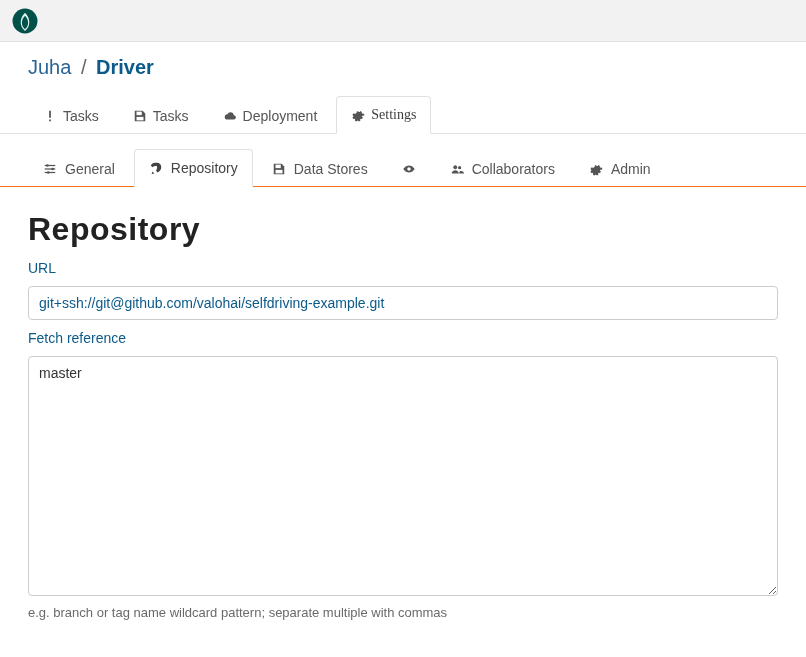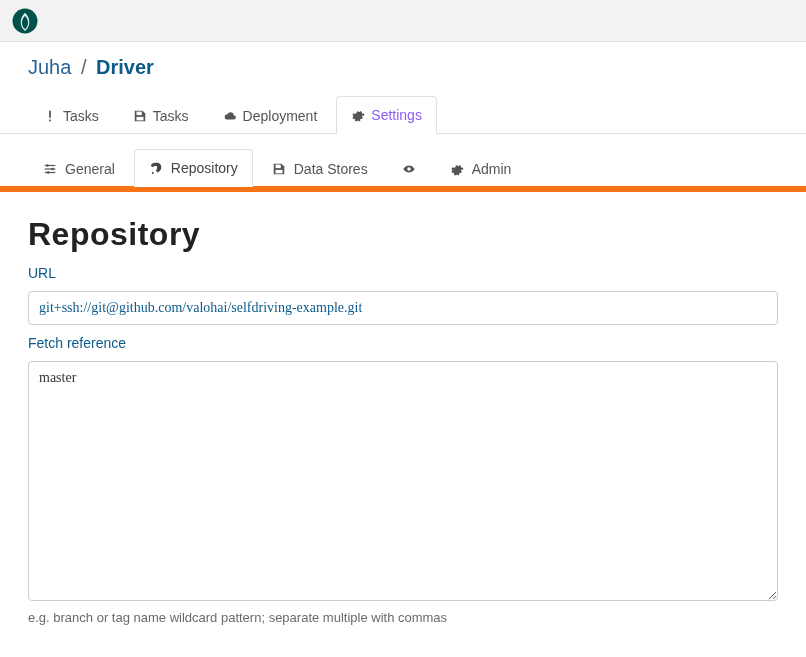--- a/index.html
+++ b/index.html
@@ -51,26 +51,27 @@
     margin-right: 4px;
     position: relative;
     bottom: -1px;
     font-size: 14px;
   }
   .tab.active {
     border: 1px solid #e0e0e0;
     border-bottom: 1px solid #fff;
     background: #fff;
     border-radius: 4px 4px 0 0;
-    color: #8b5cf6;
+    color: #404040;
+    font-family: Liberation Serif, serif;
   }
   .tab .icn { width: 14px; height: 14px; display: inline-flex; align-items: center; justify-content: center; color: #555; }
   .subtabs {
     display: flex;
-    border-bottom: 6px solid #f97316;
+    border-bottom: 1px solid #f97316;
     padding: 14px 28px 0 28px;
   }
   .subtab {
     display: inline-flex; align-items: center; gap: 8px;
     padding: 10px 14px;
     color: #555;
     cursor: pointer;
     border: 1px solid transparent;
     border-bottom: none;
     margin-right: 4px;
@@ -100,21 +101,21 @@
     font-size: 14px;
     margin: 10px 0;
   }
   .text-input {
     width: 100%;
     padding: 8px 10px;
     border: 1px solid #ccc;
     border-radius: 4px;
     font-size: 14px;
     color: #0b5a8a;
-    font-family: Liberation Serif, serif;
+    font-family: Liberation Sans, sans-serif;
   }
   .helper {
     color: #6a6a6a;
     font-size: 13px;
     margin: 6px 0 14px 0;
   }
   textarea.text-input {
     height: 240px;
     resize: both;
     color: #333;
@@ -210,20 +211,30 @@
     </span>
     <span>Data Stores</span>
   </div>
   <div class="subtab">
     <span class="icn">
       <svg viewBox="0 0 16 16" width="14" height="14" fill="currentColor">
           <path d="M8 4C4 4 1.5 8 1.5 8S4 12 8 12s6.5-4 6.5-4S12 4 8 4zm0 6a2 2 0 110-4 2 2 0 010 4z"></path>
         </svg>
     </span>
   </div>
+  <div class="subtab">
+    <span class="icn">
+      <svg viewBox="0 0 16 16" width="14" height="14" fill="currentColor">
+          <circle cx="6" cy="6" r="2.2"></circle>
+          <circle cx="11" cy="6.5" r="1.8"></circle>
+          <path d="M2 13c0-2 2-3.5 4-3.5s4 1.5 4 3.5H2zm8.5 0c0-1.2.5-2 1.3-2.6.4-.1.8-.2 1.2-.2 1.5 0 3 1 3 2.8h-5.5z"></path>
+        </svg>
+    </span>
+    <span>Collaborators</span>
+  </div>
   <div class="subtab" style="margin-right:0;">
     <span class="icn">
       <svg viewBox="0 0 16 16" width="14" height="14" fill="currentColor">
           <path d="M8 5a3 3 0 100 6 3 3 0 000-6zm6.4 3.9l1-.8-1-1.7-1.3.3a5 5 0 00-.9-.9l.3-1.3-1.7-1-.8 1a5 5 0 00-1.2 0l-.8-1-1.7 1 .3 1.3a5 5 0 00-.9.9L2.6 6.4l-1 1.7 1 .8a5 5 0 000 1.2l-1 .8 1 1.7 1.3-.3c.3.3.6.6.9.9l-.3 1.3 1.7 1 .8-1c.4.1.8.1 1.2 0l.8 1 1.7-1-.3-1.3c.3-.3.6-.6.9-.9l1.3.3 1-1.7-1-.8c.1-.4.1-.8 0-1.2z"></path>
         </svg>
     </span>
     <span>Admin</span>
   </div>
 </div>
 

